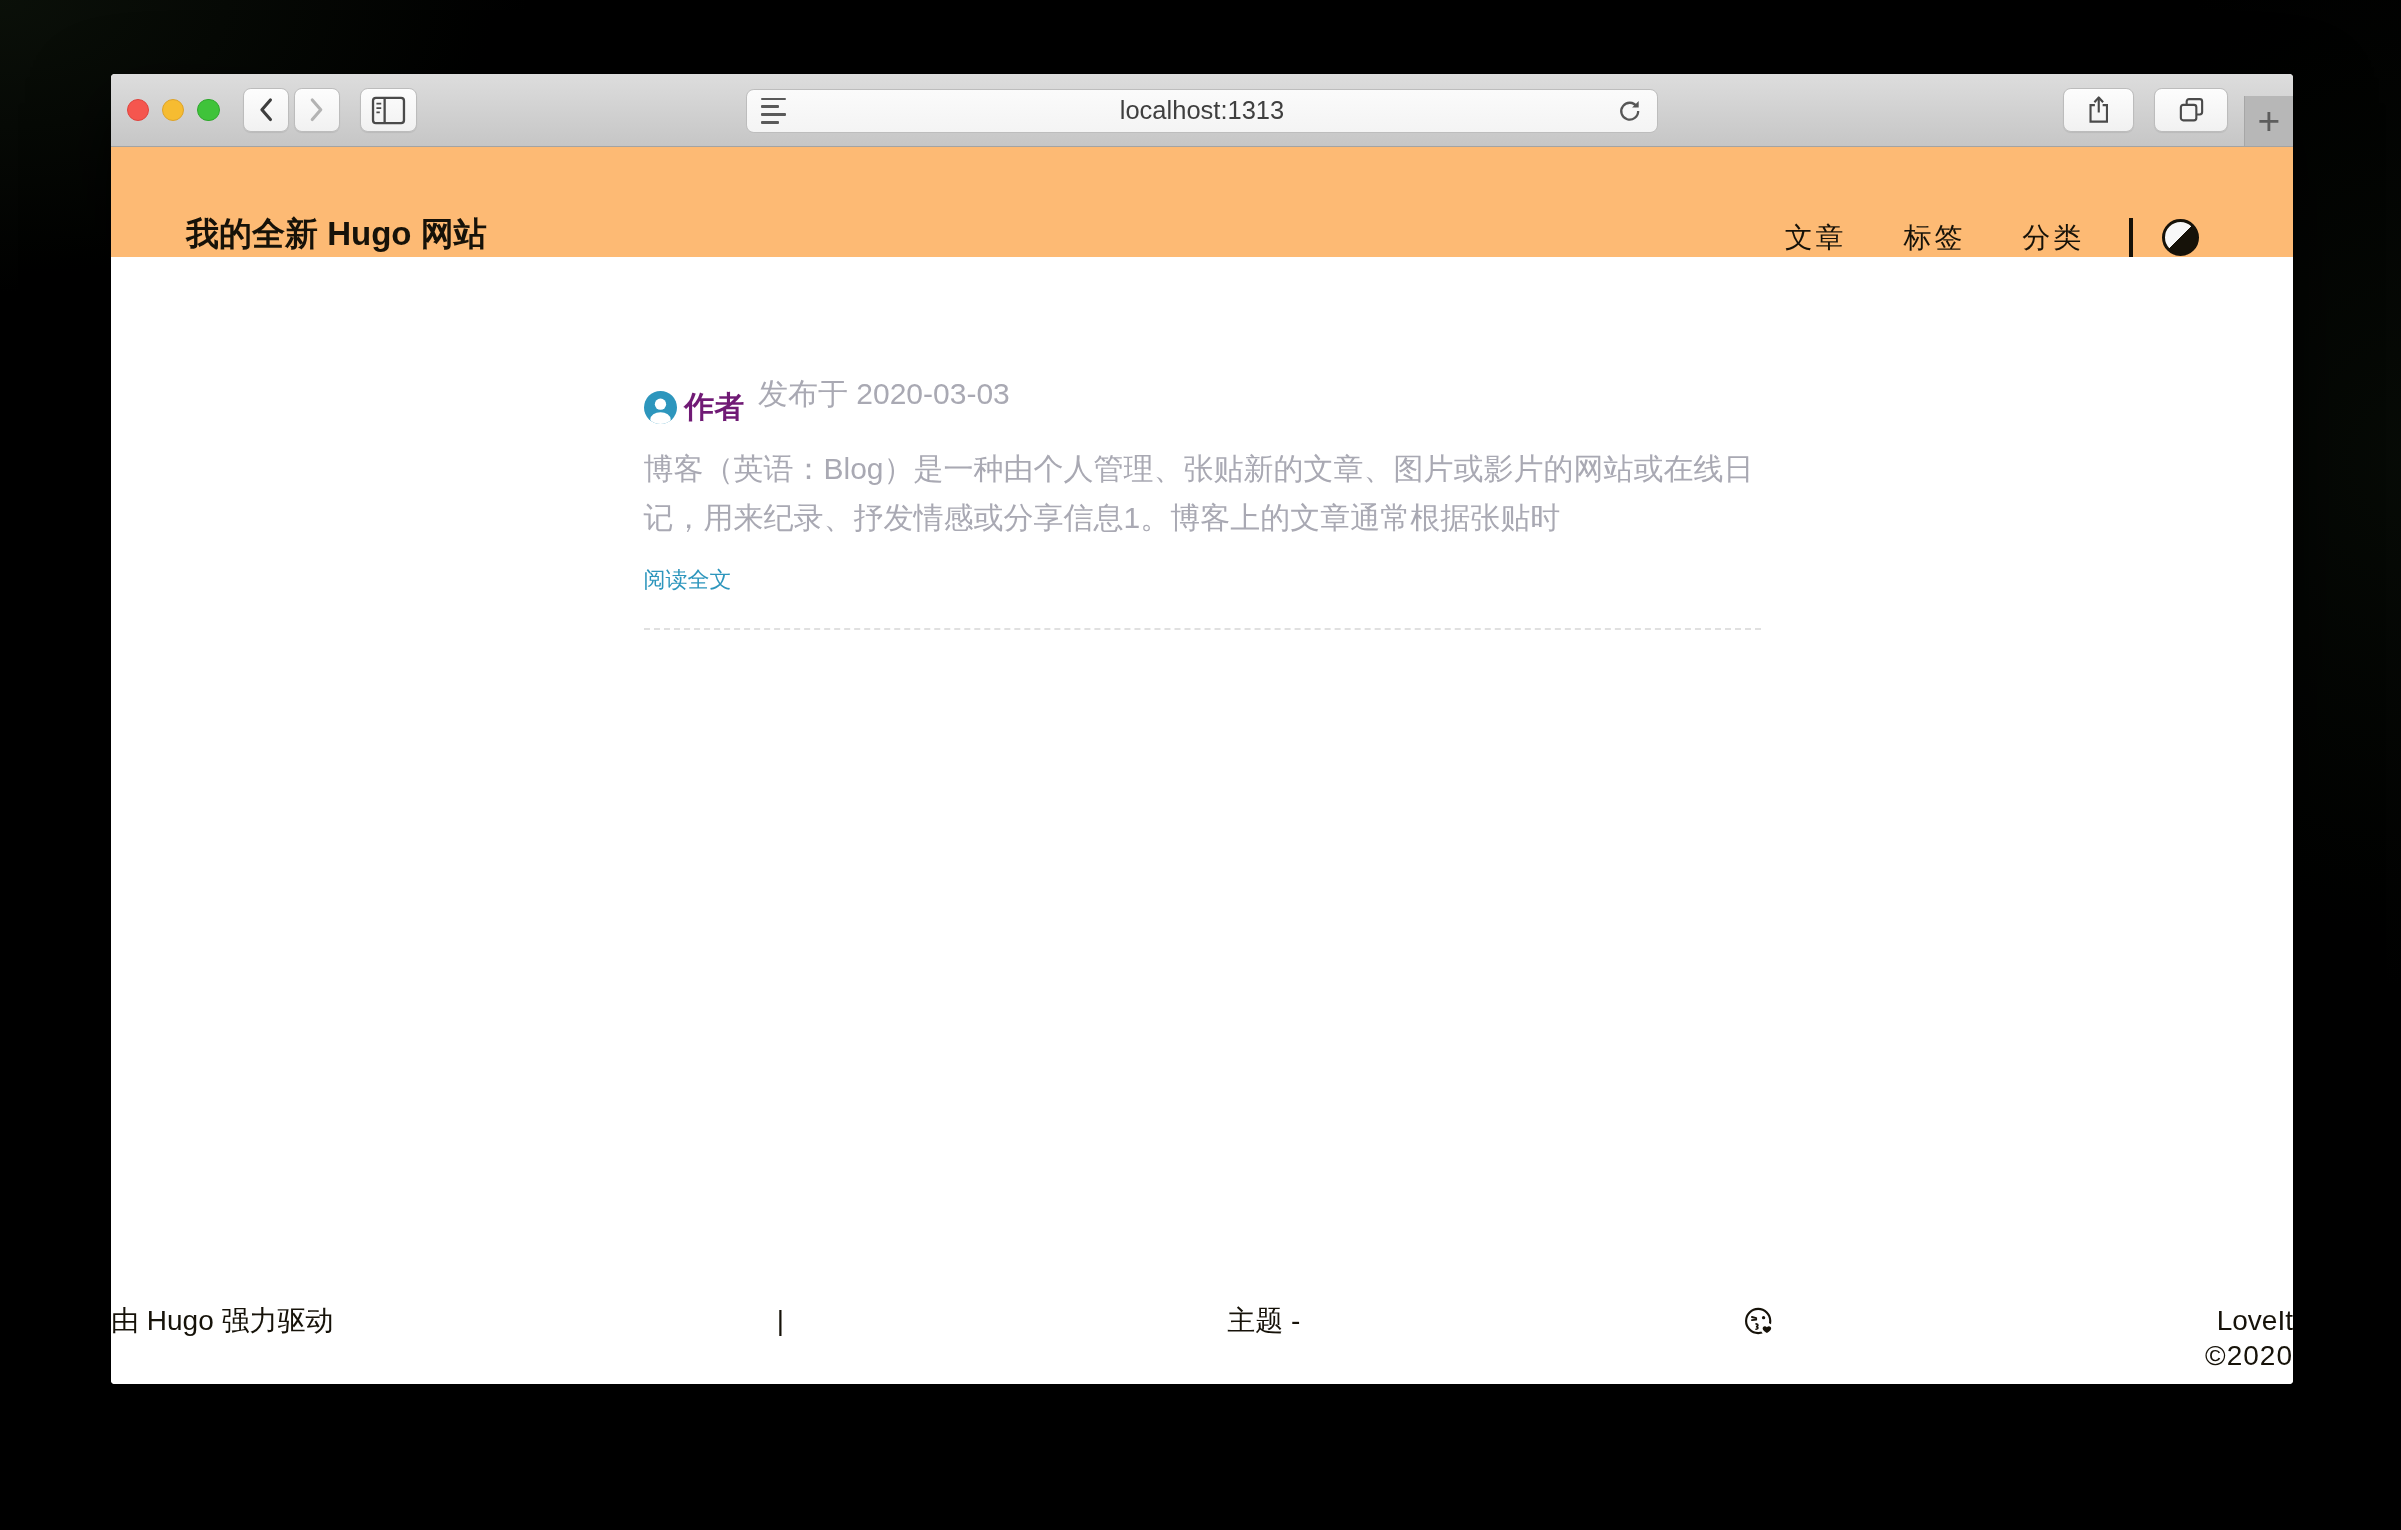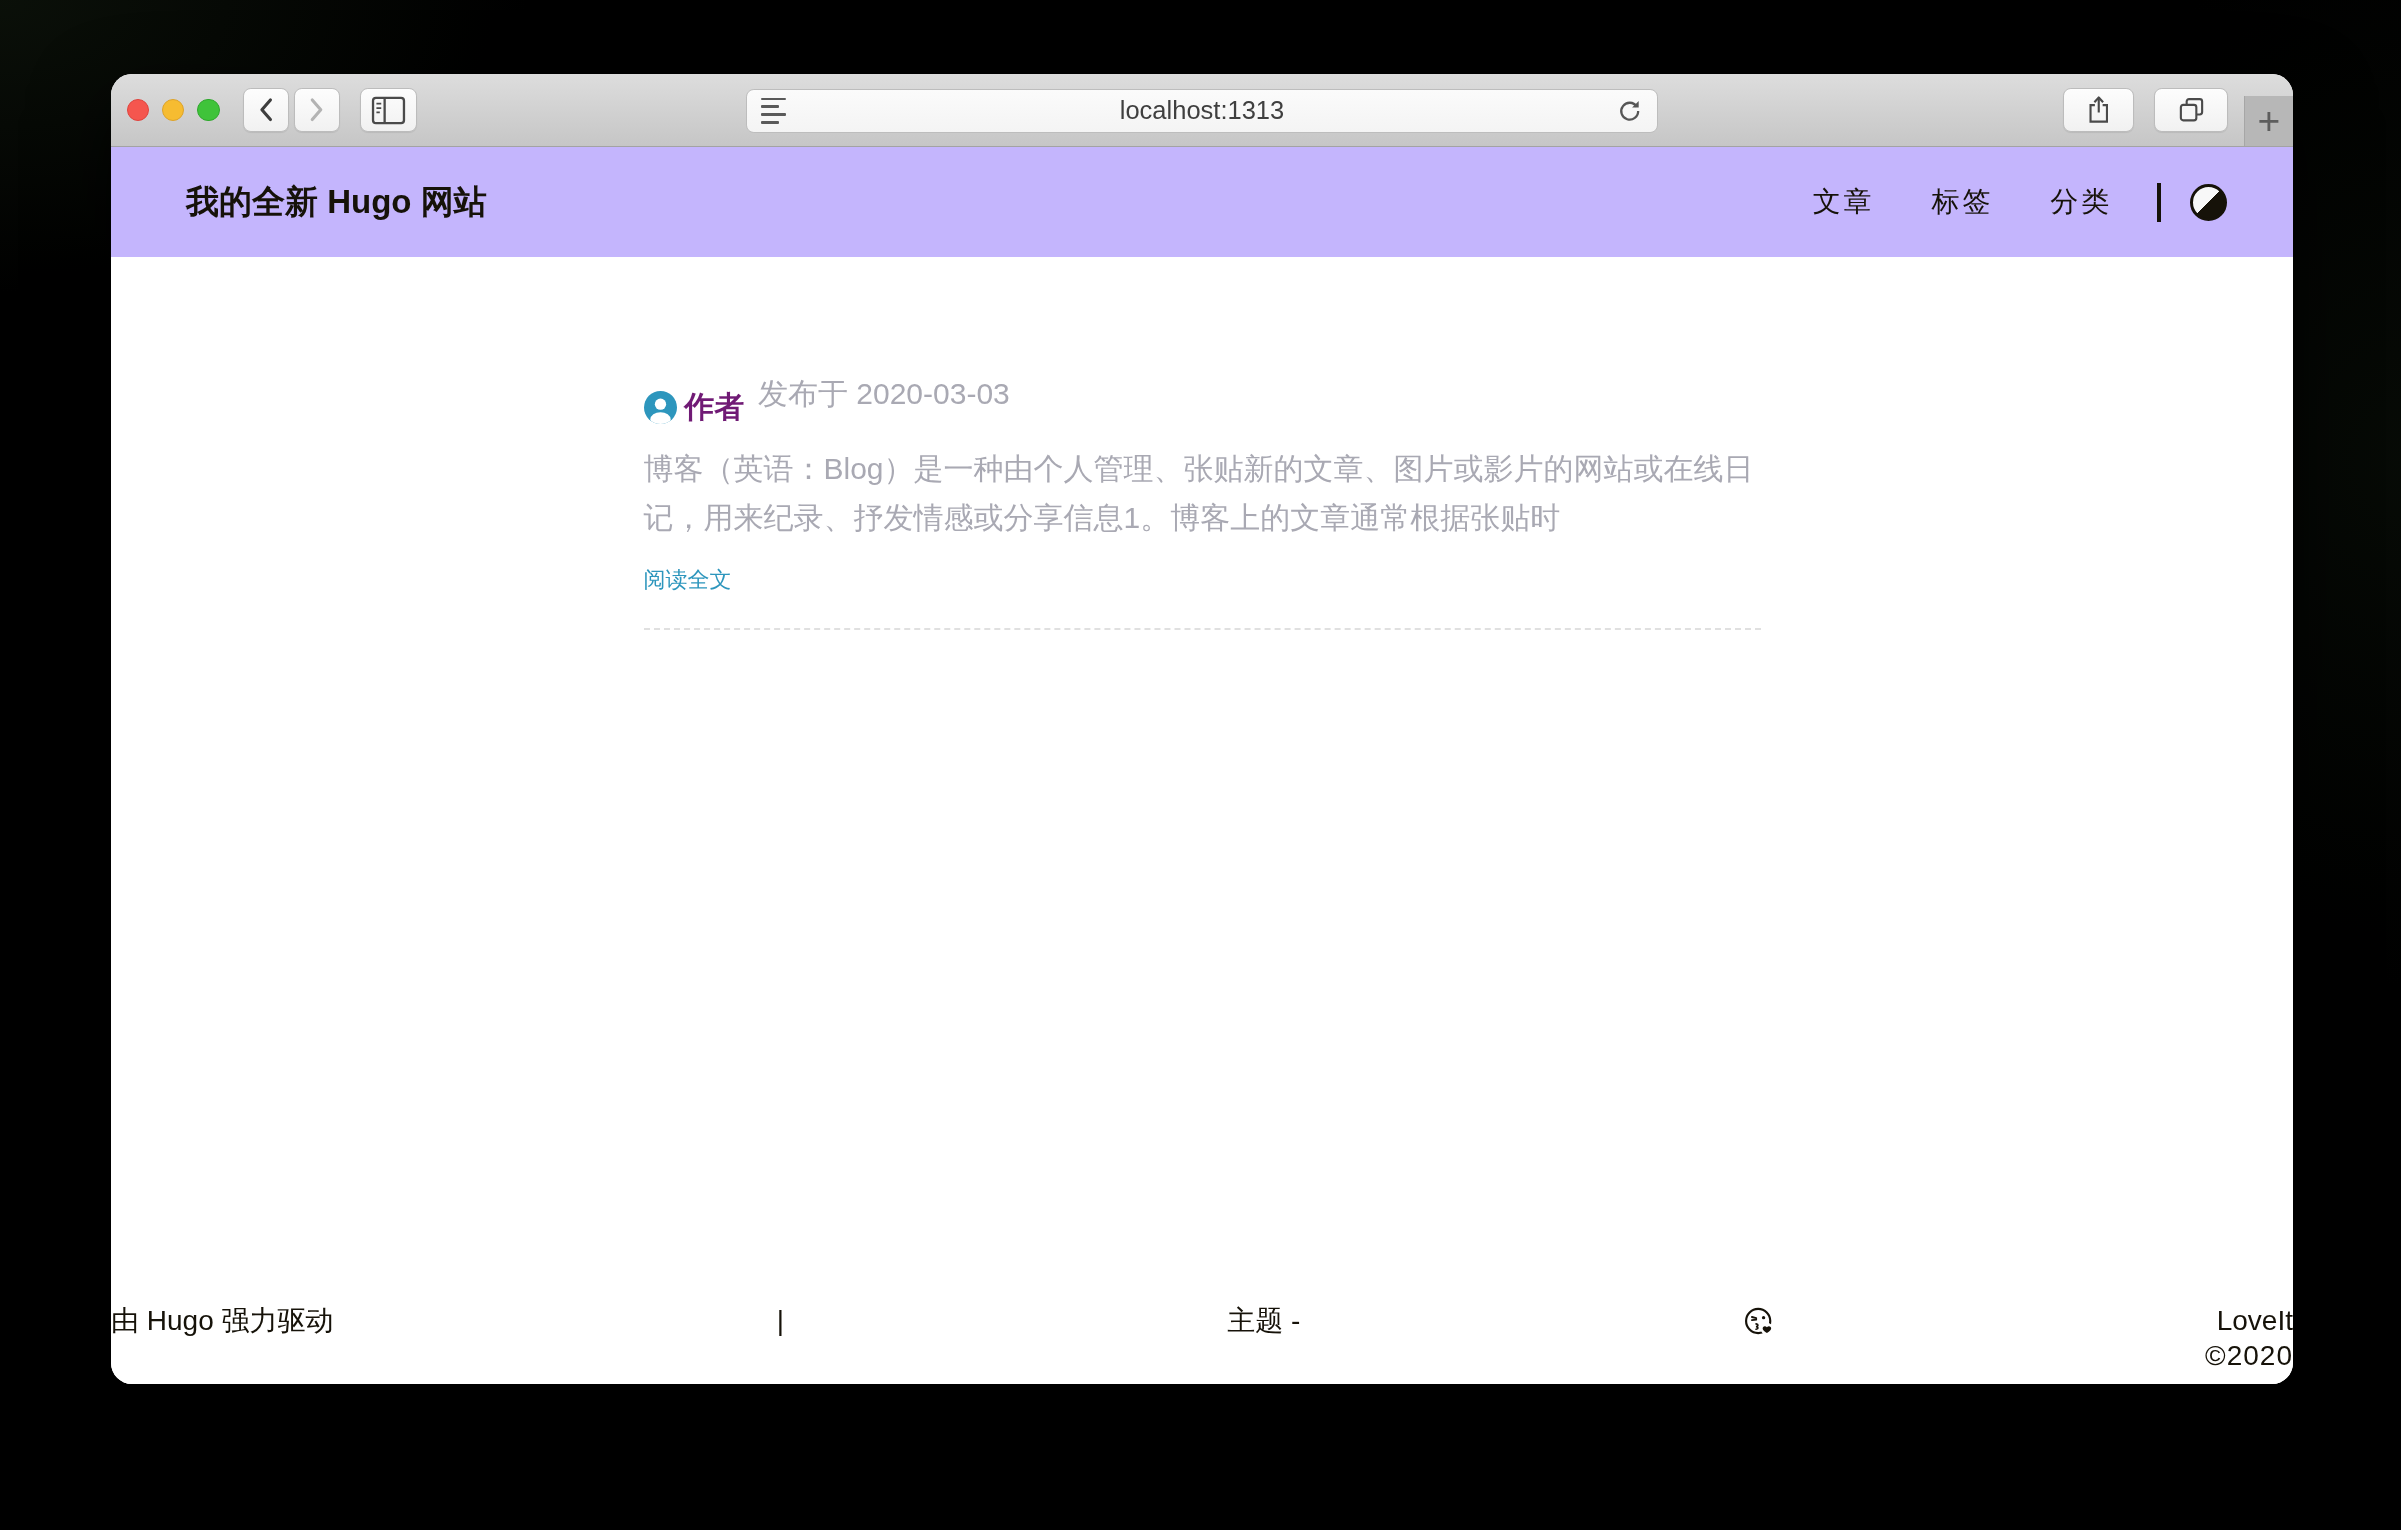--- a/index.html
+++ b/index.html
@@ -13,21 +13,21 @@
   .desktop {
     position:absolute; inset:0;
     background:
       radial-gradient(882px 490px at 0% 0%, rgba(30,45,25,.35), transparent 60%),
       radial-gradient(686px 882px at 100% 30%, rgba(25,40,22,.25), transparent 60%),
       #000;
   }
   
   .window {
     position:absolute; left:111px; top:74px; width:2182px; height:1310px;
-    border-radius:21px; overflow:hidden;
+    border-radius:4px; overflow:hidden;
     background:#fff;
     box-shadow: 0 29px 78px rgba(0,0,0,.75);
     display:flex; flex-direction:column;
   }
   
   .toolbar {
     height:73px; flex:0 0 73px;
     background:linear-gradient(#dddddd, #c6c6c6);
     border-bottom:1px solid #a3a3a3;
     display:flex; align-items:center;
@@ -69,23 +69,23 @@
   .btn-tabs  { width:74px; }
   .newtab-strip {
     position:absolute; right:0; top:21.6px; bottom:0; width:49px;
     background:#b7b7b7; border-left:1px solid #a6a6a6;
     display:flex; align-items:center; justify-content:center;
     font-size:39px; font-weight:300; color:#5d5d5d; line-height:1;
   }
   
   .site { flex:1; display:flex; flex-direction:column; background:#fff; }
   .site-header {
-    height:110px; flex:0 0 110px; background:#c4b5fd;
-    display:flex; align-items:center;
-    padding:0 66px 0 75px;
+    height:110px; flex:0 0 110px; background:#fdba74;
+    display:flex; align-items:flex-end;
+    padding:0 94px 0 75px;
   }
   .site-title { font-size:33px; font-weight:bold; color:#161209; }
   .site-nav { margin-left:auto; display:flex; align-items:center; }
   .nav-item {
     font-size:28px; color:#161209; letter-spacing:2.9px;
     margin-left:57px; cursor:pointer; text-decoration:none;
   }
   .nav-divider { width:3.9px; height:39px; background:#161209; margin:0 29px 0 45px; }
   .theme-toggle {
     width:37px; height:37px; border-radius:50%;

